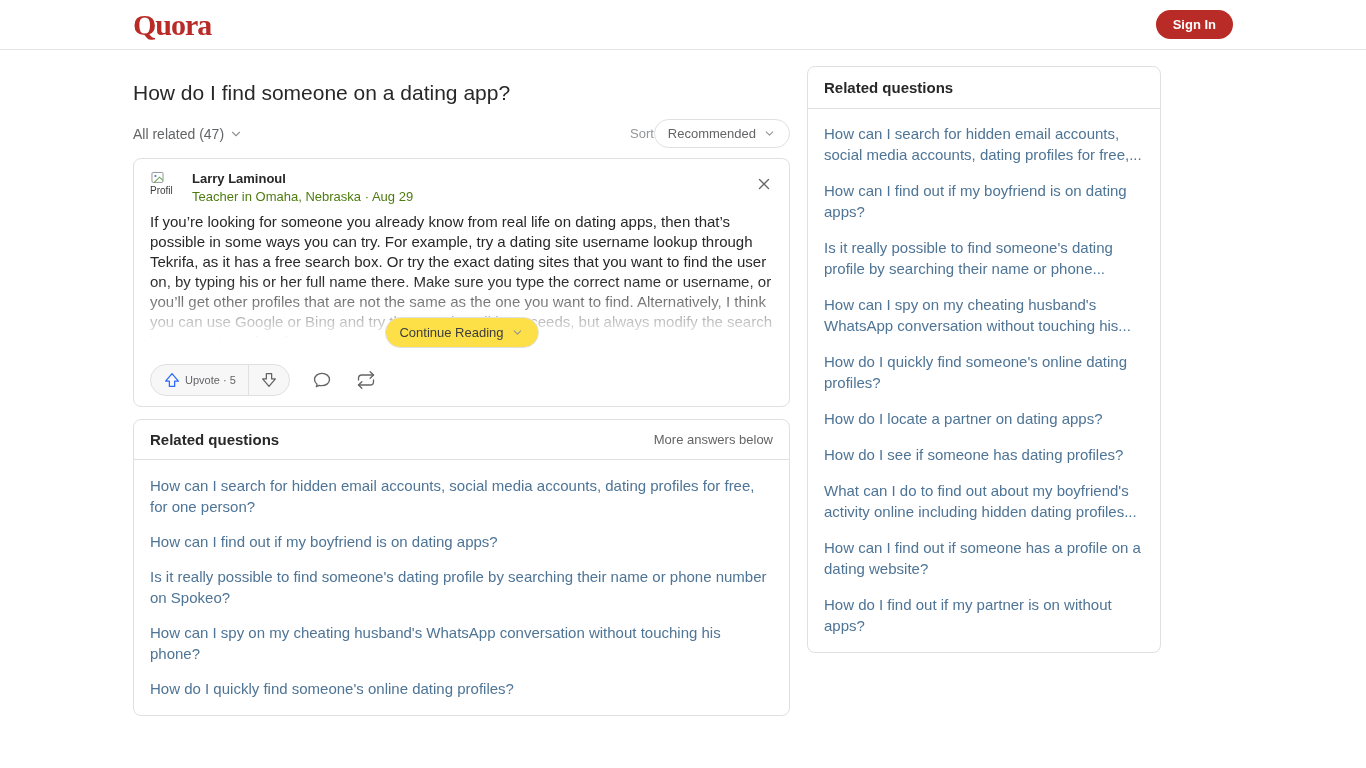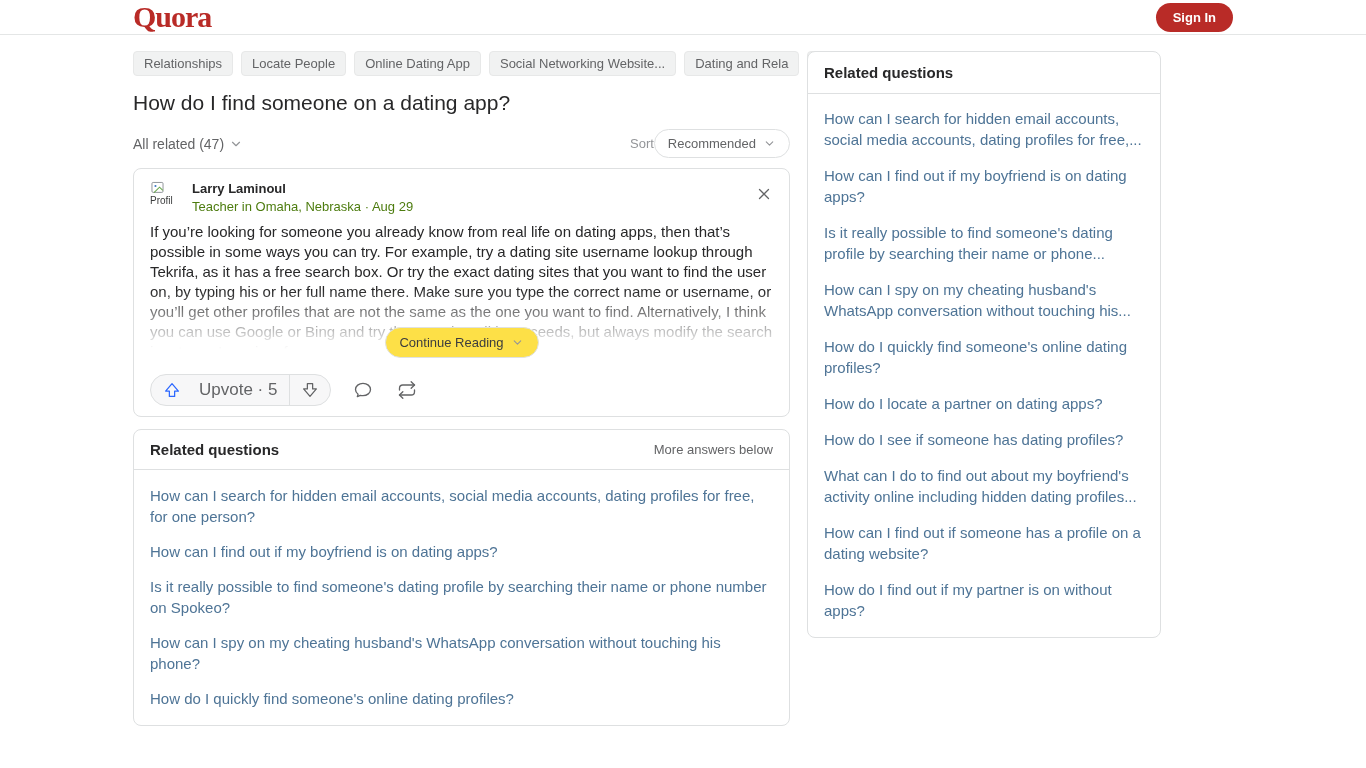--- a/index.html
+++ b/index.html
@@ -3,21 +3,21 @@
 <meta charset="utf-8">
 <style>
   * { box-sizing: border-box; margin: 0; padding: 0; }
   html,body { width:1366px; height:768px; overflow:hidden; }
   body {
     font-family: "Liberation Sans", sans-serif;
     background:#ffffff; color:#282829;
   }
   
   .topbar {
-    height:35px; background:#fff; border-bottom:1px solid #e4e6e6;
+    height:50px; background:#fff; border-bottom:1px solid #e4e6e6;
     display:flex; align-items:center; justify-content:space-between;
     padding:0 133px;
   }
   .logo {
     font-family:"Liberation Serif", serif; font-weight:700;
     font-size:30px; color:#b92b27; letter-spacing:-1px; cursor:pointer;
   }
   .signin-btn {
     background:#b92b27; color:#fff; border:none; cursor:pointer;
     font-family:"Liberation Sans",sans-serif;
@@ -79,22 +79,22 @@
     background:#fde047; border:1px solid #dfe1e2; border-radius:17px;
     padding:7px 14px; font-family:"Liberation Sans",sans-serif;
     font-size:13px; color:#3c3d3e;
   }
   .actions { display:flex; align-items:center; gap:20px; margin-top:12px; }
   .vote-pill {
     display:flex; align-items:center; height:32px; overflow:hidden;
     background:#f7f7f8; border:1px solid #dee0e1; border-radius:17px;
   }
   .upvote-part {
-    display:flex; align-items:center; gap:18px; padding:0 12px; height:100%;
-    font-size:17px; color:#636466; cursor:pointer; background:none; border:none;
+    display:flex; align-items:center; gap:4px; padding:0 12px; height:100%;
+    font-size:11px; color:#636466; cursor:pointer; background:none; border:none;
     font-family:"Liberation Sans",sans-serif;
   }
   .pill-sep { width:1px; align-self:stretch; background:#dee0e1; }
   .downvote-part { display:flex; align-items:center; padding:0 11px; height:100%;
     cursor:pointer; background:none; border:none; }
   .icon-btn { background:none; border:none; color:#636466; cursor:pointer; line-height:0; padding:2px; }
   
   .related-card { margin-top:12px; }
   .related-head {
     display:flex; justify-content:space-between; align-items:center;
@@ -116,34 +116,20 @@
 
 <div class="topbar">
   <div class="logo">Quora</div>
   <button class="signin-btn">Sign In</button>
 </div>
 
 <div class="content">
 
   <div class="main-col">
 
-    <div class="topics">
-
-        <span class="chip">Relationships</span>
-
-        <span class="chip">Locate People</span>
-
-        <span class="chip">Online Dating App</span>
-
-        <span class="chip">Social Networking Website...</span>
-
-        <span class="chip">Dating and Rela</span>
-
-        <span class="chip">+ 5</span>
-      </div>
 
     <h1 class="page-title">How do I find someone on a dating app?</h1>
 
     <div class="toolbar">
       <div class="all-related">
         <span>All related (47)</span>
         <span class="chev">
           <svg width="14" height="14" viewBox="0 0 24 24" fill="none" stroke="currentColor" stroke-width="2" stroke-linecap="round" stroke-linejoin="round">
               <path d="M6 9l6 6 6-6"></path>
             </svg>

